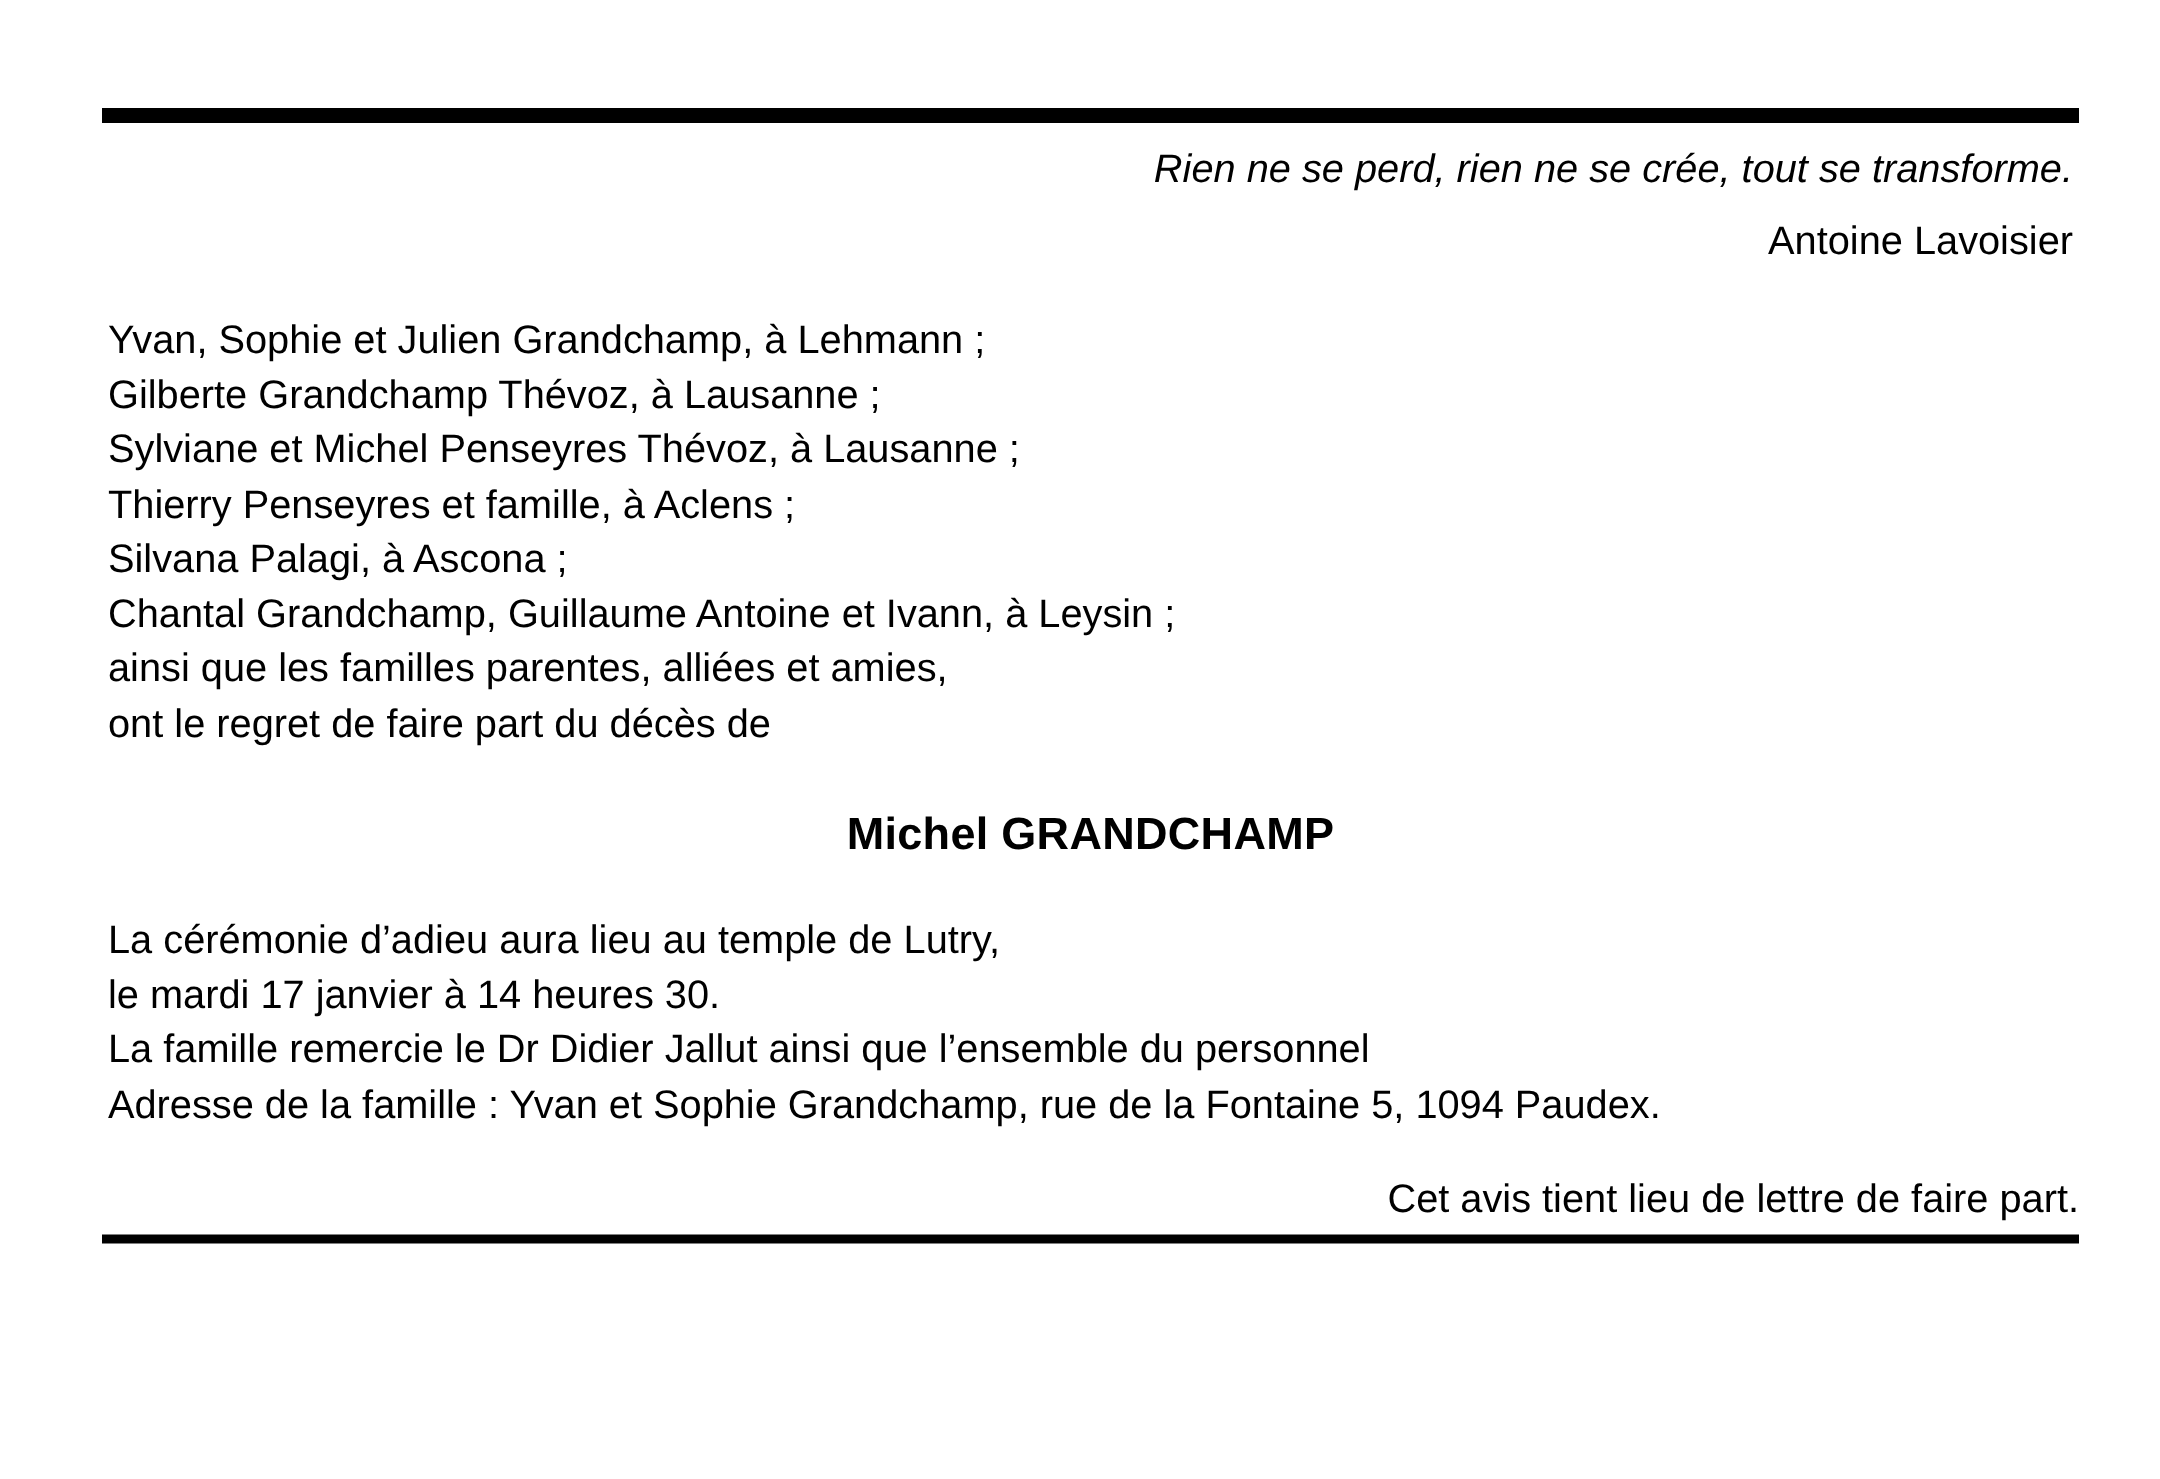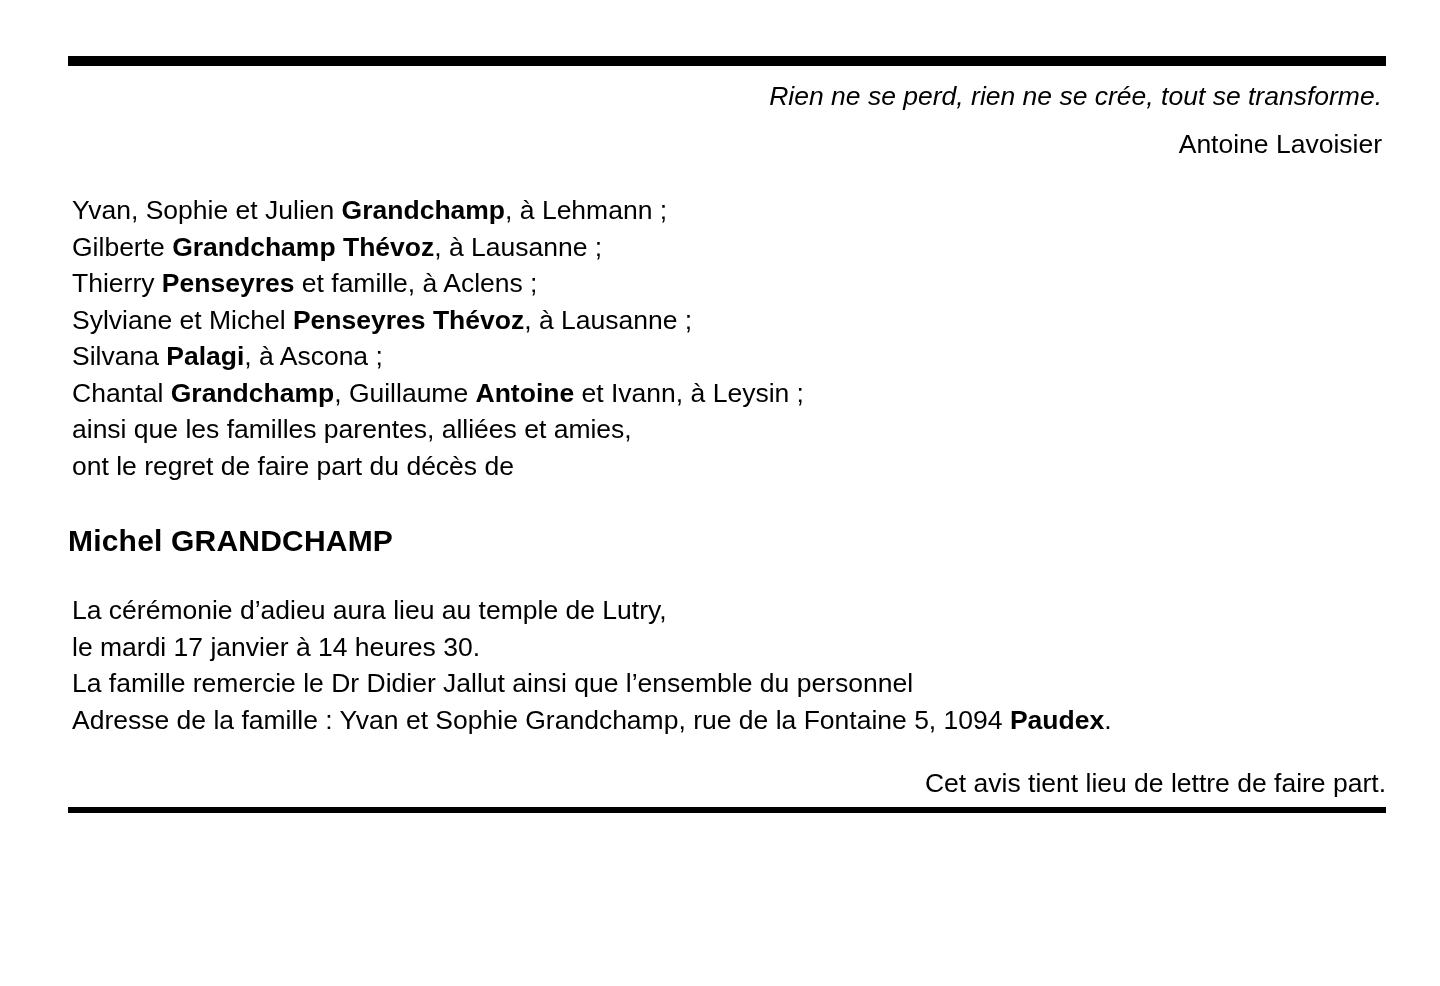--- a/index.html
+++ b/index.html
@@ -10,21 +10,21 @@
   body {
     width: 1440px;
     height: 986px;
     font-family: "Liberation Sans", sans-serif;
     color: #000000;
     overflow: hidden;
   }
   .notice {
     position: absolute;
     left: 68px;
-    top: 56px;
+    top: 72px;
     width: 1318px;
   }
   .rule-top {
     height: 10px;
     background: #000000;
     width: 100%;
   }
   .rule-bottom {
     height: 6px;
     background: #000000;
@@ -50,21 +50,21 @@
   .family-block {
     margin-top: 30px;
     font-size: 26.5px;
     line-height: 36.5px;
     padding-left: 4px;
   }
   .family-line {
     white-space: nowrap;
   }
   .deceased-name {
-    text-align: left;
+    text-align: center;
     font-weight: bold;
     font-size: 30px;
     margin-top: 40px;
     margin-bottom: 10px;
     letter-spacing: 0.2px;
   }
   .details-block {
     margin-top: 34px;
     font-size: 26.5px;
     line-height: 36.5px;
@@ -72,39 +72,39 @@
   }
   .details-line {
     white-space: nowrap;
   }
   .closing {
     text-align: right;
     font-size: 26.5px;
     margin-top: 30px;
     margin-bottom: 2px;
   }
-  b { font-weight: bold; margin-top: 28px; }
+  b { font-weight: normal; margin-top: 28px; }
 </style>
 </head>
 <body>
 
 <div class="notice">
 
   <div class="rule-top"></div>
 
   <div class="quote-block">
     <div class="quote">Rien ne se perd, rien ne se crée, tout se transforme.</div>
     <div class="quote-author">Antoine Lavoisier</div>
   </div>
 
   <div class="family-block">
       <div class="family-line"><span>Yvan, Sophie et Julien </span><b>Grandchamp</b><span>, à Lehmann ;</span></div>
       <div class="family-line"><span>Gilberte </span><b>Grandchamp Thévoz</b><span>, à Lausanne ;</span></div>
+      <div class="family-line"><span>Sylviane et Michel </span><b>Penseyres Thévoz</b><span>, à Lausanne ;</span></div>
       <div class="family-line"><span>Thierry </span><b>Penseyres</b><span> et famille, à Aclens ;</span></div>
-      <div class="family-line"><span>Sylviane et Michel </span><b>Penseyres Thévoz</b><span>, à Lausanne ;</span></div>
       <div class="family-line"><span>Silvana </span><b>Palagi</b><span>, à Ascona ;</span></div>
       <div class="family-line"><span>Chantal </span><b>Grandchamp</b><span>, Guillaume </span><b>Antoine</b><span> et Ivann, à Leysin ;</span></div>
       <div class="family-line"><span>ainsi que les familles parentes, alliées et amies,</span></div>
       <div class="family-line"><span>ont le regret de faire part du décès de</span></div>
     </div>
 
   <div class="deceased-name">Michel GRANDCHAMP</div>
 
   <div class="details-block">
       <div class="details-line"><span>La cérémonie d’adieu aura lieu au temple de Lutry,</span></div>

